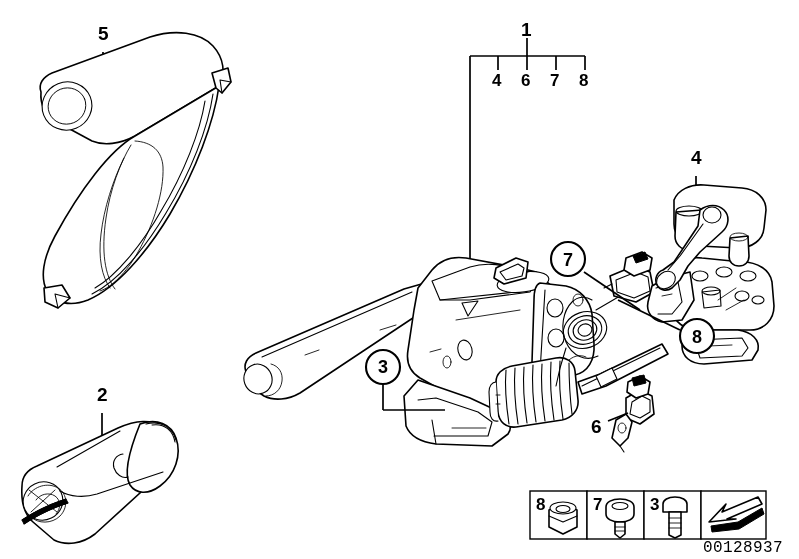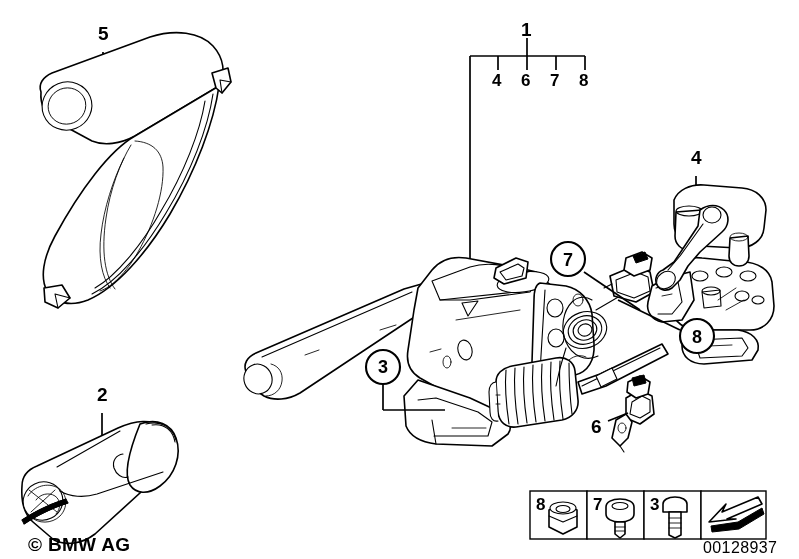--- a/index.html
+++ b/index.html
@@ -380,17 +380,16 @@
   <div class="lbl lbl-main" style="left:591px; top:417px;">6</div>
 
   <div class="lbl lbl-circ" style="left:378px; top:358px;">3</div>
   <div class="lbl lbl-circ" style="left:563px; top:251px;">7</div>
   <div class="lbl lbl-circ" style="left:692px; top:328px;">8</div>
 
   <div class="lbl lbl-leg" style="left:536px; top:496px;">8</div>
   <div class="lbl lbl-leg" style="left:593px; top:496px;">7</div>
   <div class="lbl lbl-leg" style="left:650px; top:496px;">3</div>
 
-  <div class="partno" style="left:703px; top:539px;">00128937</div>
-
-  <div class="brand" style="left:28px; top:534px;">© BMW AG</div>
+  <div class="partno" style="left:703px; top:539px;font-family:Liberation Mono, monospace;">00128937</div>
+
 
 </div>
 
 </body></html>

